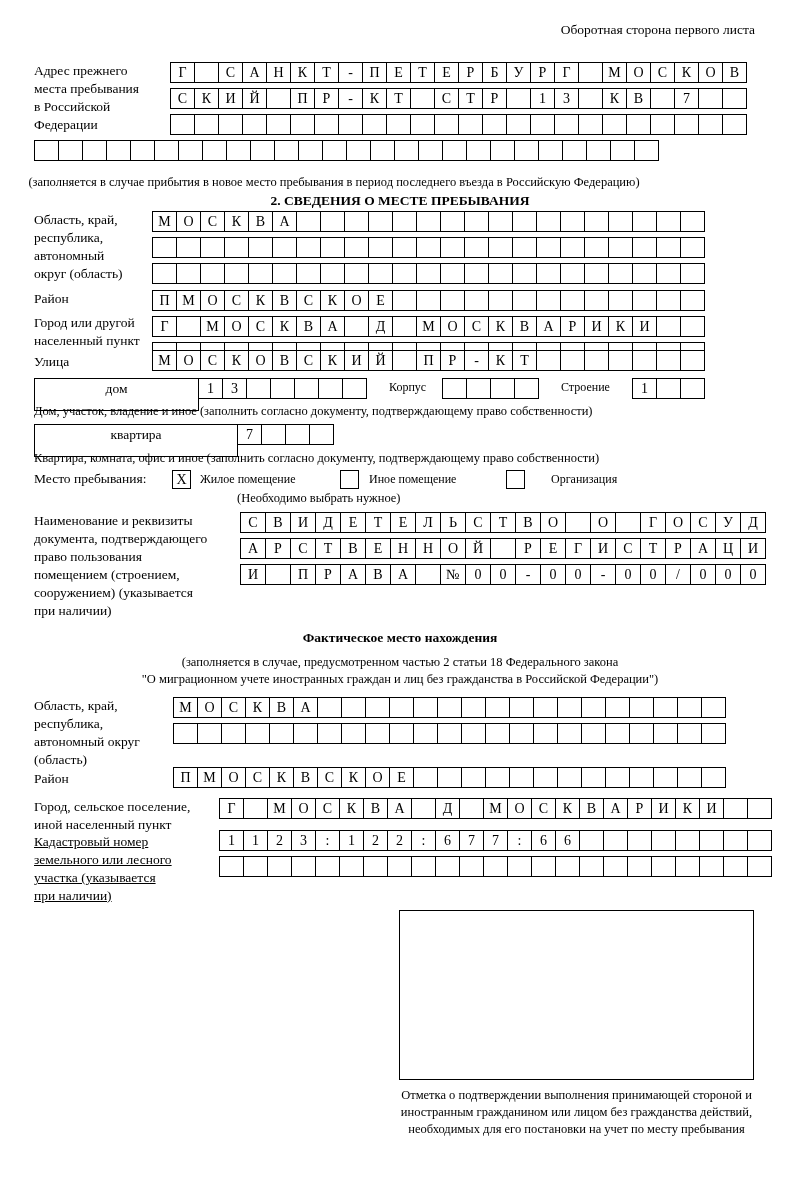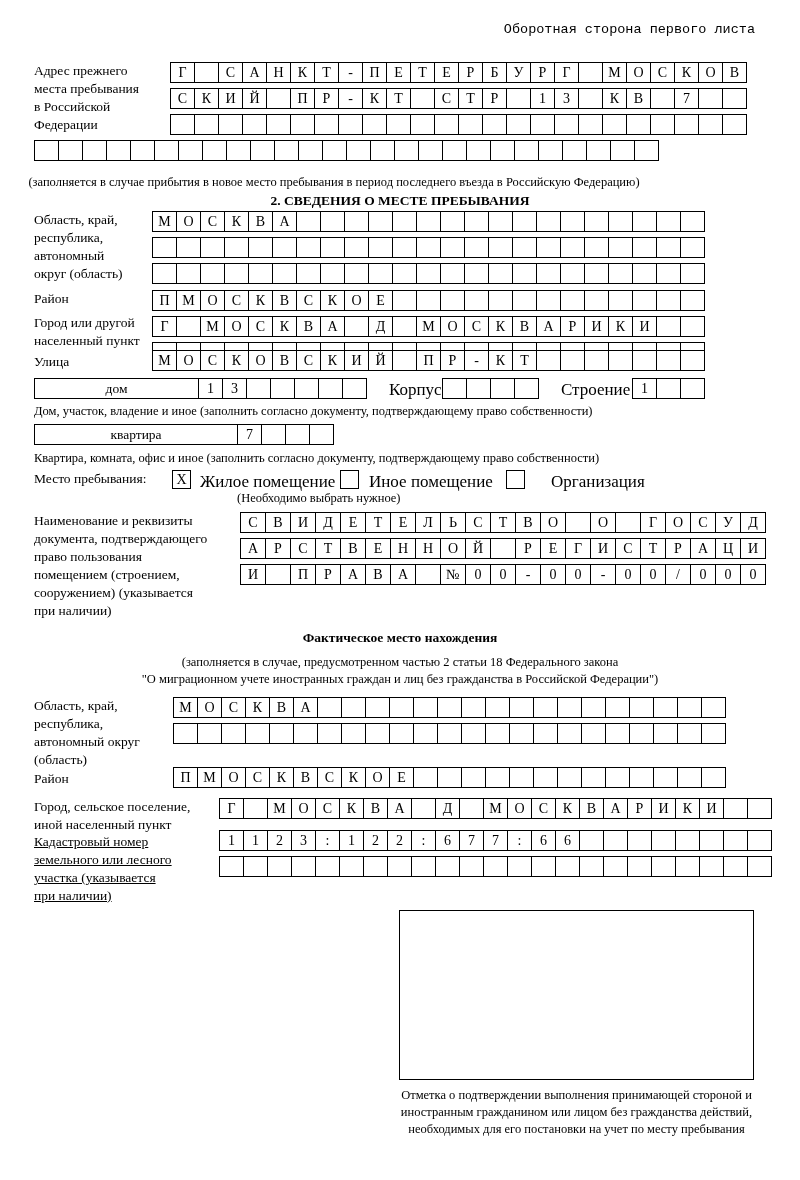--- a/index.html
+++ b/index.html
@@ -18,21 +18,20 @@
     position: relative;
     width: 800px;
     height: 1180px;
     overflow: hidden;
   }
   .hdr-right {
     position: absolute;
     right: 45px;
     top: 22px;
     font-size: 13.5px;
-    font-family: Liberation Mono, monospace;
   }
   .lbl {
     position: absolute;
     font-size: 13.5px;
     line-height: 18px;
     white-space: pre-line;
   }
   .lbl.small { font-size: 12.5px; }
   .center-title {
     position: absolute;
@@ -62,29 +61,29 @@
     font-size: 14px;
     line-height: 19px;
     font-family: "Liberation Serif", serif;
     background: #fff;
   }
   .cell.w26 { width: 26px; }
   .wide-label-box {
     position: absolute;
     border: 1px solid #000;
     box-sizing: border-box;
-    height: 21px;
+    height: 33px;
     text-align: center;
     font-size: 13.5px;
     line-height: 19px;
     background: #fff;
   }
   .inline-lbl {
     position: absolute;
-    font-size: 17px;
+    font-size: 12px;
   }
   .chk {
     position: absolute;
     width: 19px;
     height: 19px;
     border: 1px solid #000;
     box-sizing: border-box;
     text-align: center;
     font-size: 14px;
     line-height: 17px;

